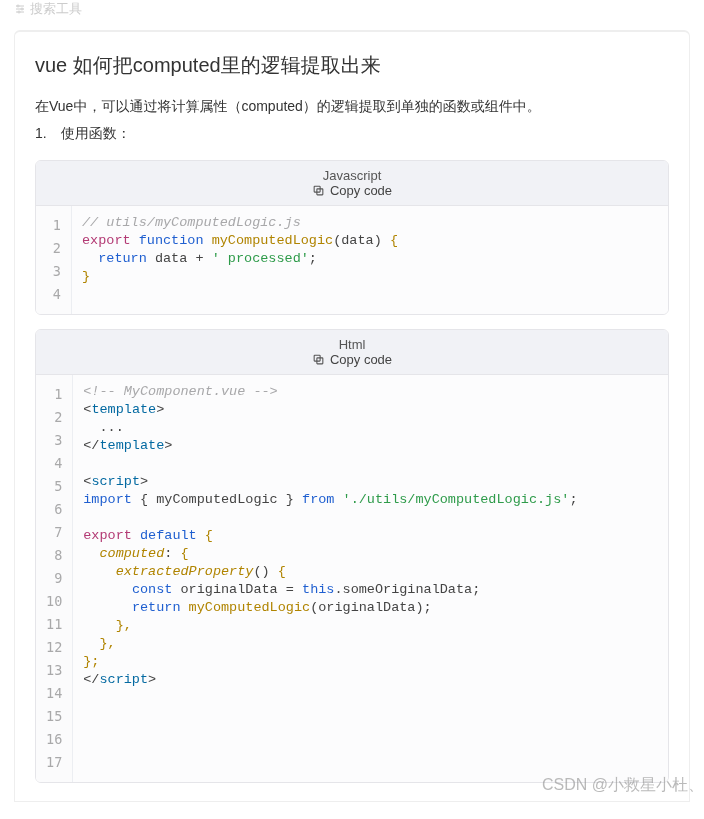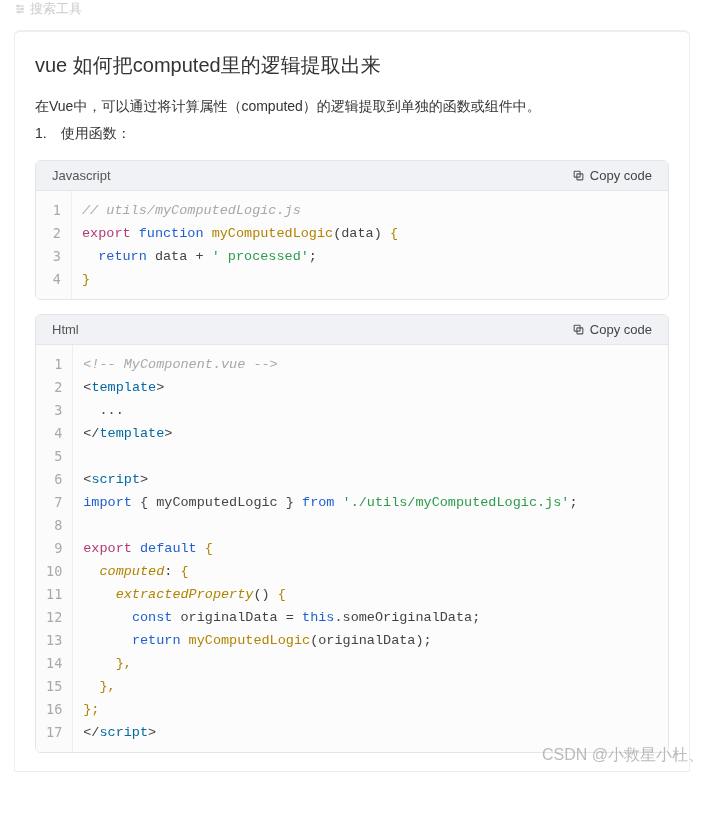--- a/index.html
+++ b/index.html
@@ -30,35 +30,36 @@
   .para { font-size: 14px; line-height: 1.9; color: #333; }
   .inline-code {
     background: #f4f4f5; border: 1px solid #eaeaeb; border-radius: 3px;
     padding: 0 5px; font-family: Consolas, Monaco, monospace; font-size: 13px;
   }
   .code-block {
     margin-top: 14px; border: 1px solid #e5e5e9; border-radius: 6px; overflow: hidden;
   }
   .code-header {
     display: flex; justify-content: space-between; align-items: center;
-    background: #f1f2f6; padding: 7px 16px; font-size: 13px; color: #555;
+    background: #f1f2f6; padding: 7px 24px; font-size: 13px; color: #555;
     border-bottom: 1px solid #e5e5e9;
+    flex-direction: column;
   }
   .copy { display: flex; align-items: center; gap: 5px; cursor: pointer; color: #444; font-size: 13px; }
   .code-body { display: flex; background: #fcfcfd; }
   .gutter {
     padding: 8px 0; text-align: right; color: #a9a9aa; font-size: 13.5px;
     font-family: Consolas, Monaco, monospace; border-right: 1px solid #eceef2;
     background: #fbfbfc; min-width: 36px;
   }
   .gutter div { padding: 0 10px; line-height: 23px; }
   .code-lines { padding: 8px 10px; flex: 1; }
   .code-lines pre {
     font-family: Consolas, Monaco, "Courier New", monospace; font-size: 13.5px;
-    line-height: 23px; white-space: pre; overflow-x: auto;
+    line-height: 18px; white-space: pre; overflow-x: auto;
   }
   .c-comment { color: #a8a8aa; font-style: italic; }
   .c-kw-export { color: #b33a74; }
   .c-kw-blue { color: #1f5fd0; }
   .c-fn-gold { color: #b08400; }
   .c-str { color: #2e9b4a; }
   .c-punc { color: #444; }
   .c-tag { color: #0369a1; }
   .c-brace { color: #b08400; }
   .c-attr { color: #b08400; font-style: italic; }

